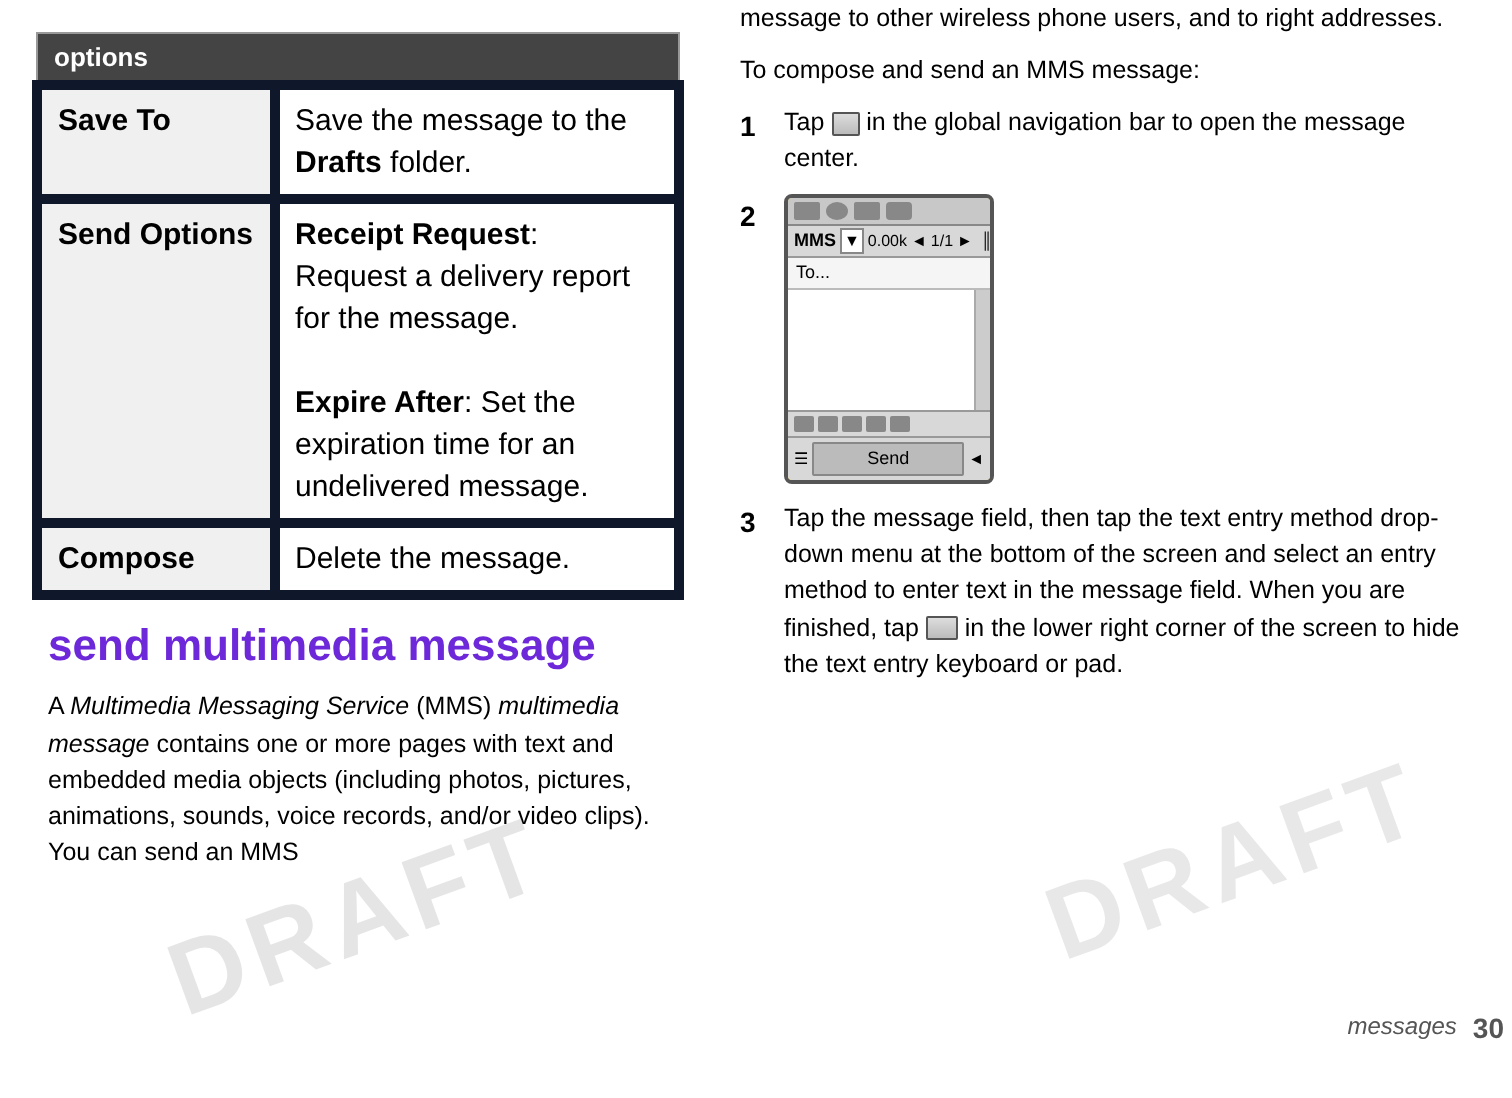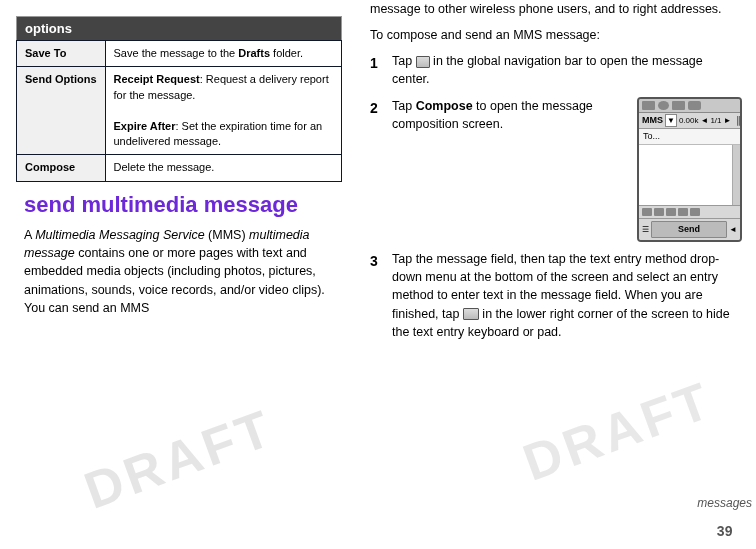--- a/index.html
+++ b/index.html
@@ -31,24 +31,24 @@
     .options-table thead tr th {
       background: #444;
       color: #fff;
       font-weight: bold;
       font-size: 13px;
       padding: 4px 8px;
       text-align: left;
     }
 
     .options-table tbody tr td {
-      border: 1px solid #0f172a;
+      border: 5px solid #0f172a;
       padding: 5px 8px;
       vertical-align: top;
-      font-size: 11px;
+      font-size: 15px;
       line-height: 1.4;
     }
 
     .options-table tbody tr td:first-child {
       font-weight: bold;
       white-space: nowrap;
       width: 80px;
       background: #f0f0f0;
     }
 
@@ -225,38 +225,37 @@
       background: #777;
       border-radius: 1px;
     }
 
     .phone-send-btn {
       flex: 1;
       text-align: center;
       background: #bbb;
       border: 1px solid #888;
       font-size: 9px;
-      font-weight: bold;
+      font-weight: normal;
       padding: 1px 0;
       border-radius: 1px;
       margin: 0 2px;
     }
 
     
     .page-footer {
       position: absolute;
-      bottom: 8px;
+      bottom: 25px;
       right: 0;
       font-size: 12px;
       color: #555;
       display: flex;
       align-items: center;
       gap: 8px;
       padding-right: 4px;
-      flex-direction: column;
     }
 
     .page-footer .footer-label {
       font-style: italic;
     }
 
     .page-footer .page-num {
       font-weight: bold;
       font-size: 14px;
     }
@@ -335,23 +334,20 @@
     <div class="step-num">1</div>
     <div class="step-content">
       Tap <span class="nav-icon"></span> in the global navigation bar to open the message center.
     </div>
   </div>
 
   <div class="step">
     <div class="step-num">2</div>
     <div class="step-content">
       <div class="step2-layout">
-        <div class="step2-text">
-          Tap <span class="step-bold">Compose</span> to open the message composition screen.
-        </div>
 
         <div class="phone-mockup">
           <div class="phone-toolbar">
             <span class="phone-toolbar-icon" style="background:#888; width:13px; height:9px;"></span>
             <span class="phone-toolbar-icon" style="background:#888; width:11px; height:9px; border-radius:50%;"></span>
             <span class="phone-toolbar-icon" style="background:#888; width:13px; height:9px;"></span>
             <span class="phone-toolbar-icon" style="background:#888; width:13px; height:9px; border-radius:2px;"></span>
           </div>
           <div class="phone-mms-row">
             <span class="phone-mms-label">MMS</span>
@@ -390,17 +386,17 @@
 
   <div class="step">
     <div class="step-num">3</div>
     <div class="step-content">
       Tap the message field, then tap the text entry method drop-down menu at the bottom of the screen and select an entry method to enter text in the message field. When you are finished, tap <span class="nav-icon" style="width:16px; height:12px;"></span> in the lower right corner of the screen to hide the text entry keyboard or pad.
     </div>
   </div>
 
   <div class="page-footer">
     <span class="footer-label">messages</span>
-    <span class="page-num">39</span>
+    <span class="page-num">30</span>
   </div>
 
   <div class="draft-watermark-right">DRAFT</div>
 </div>
 
 </body></html>

